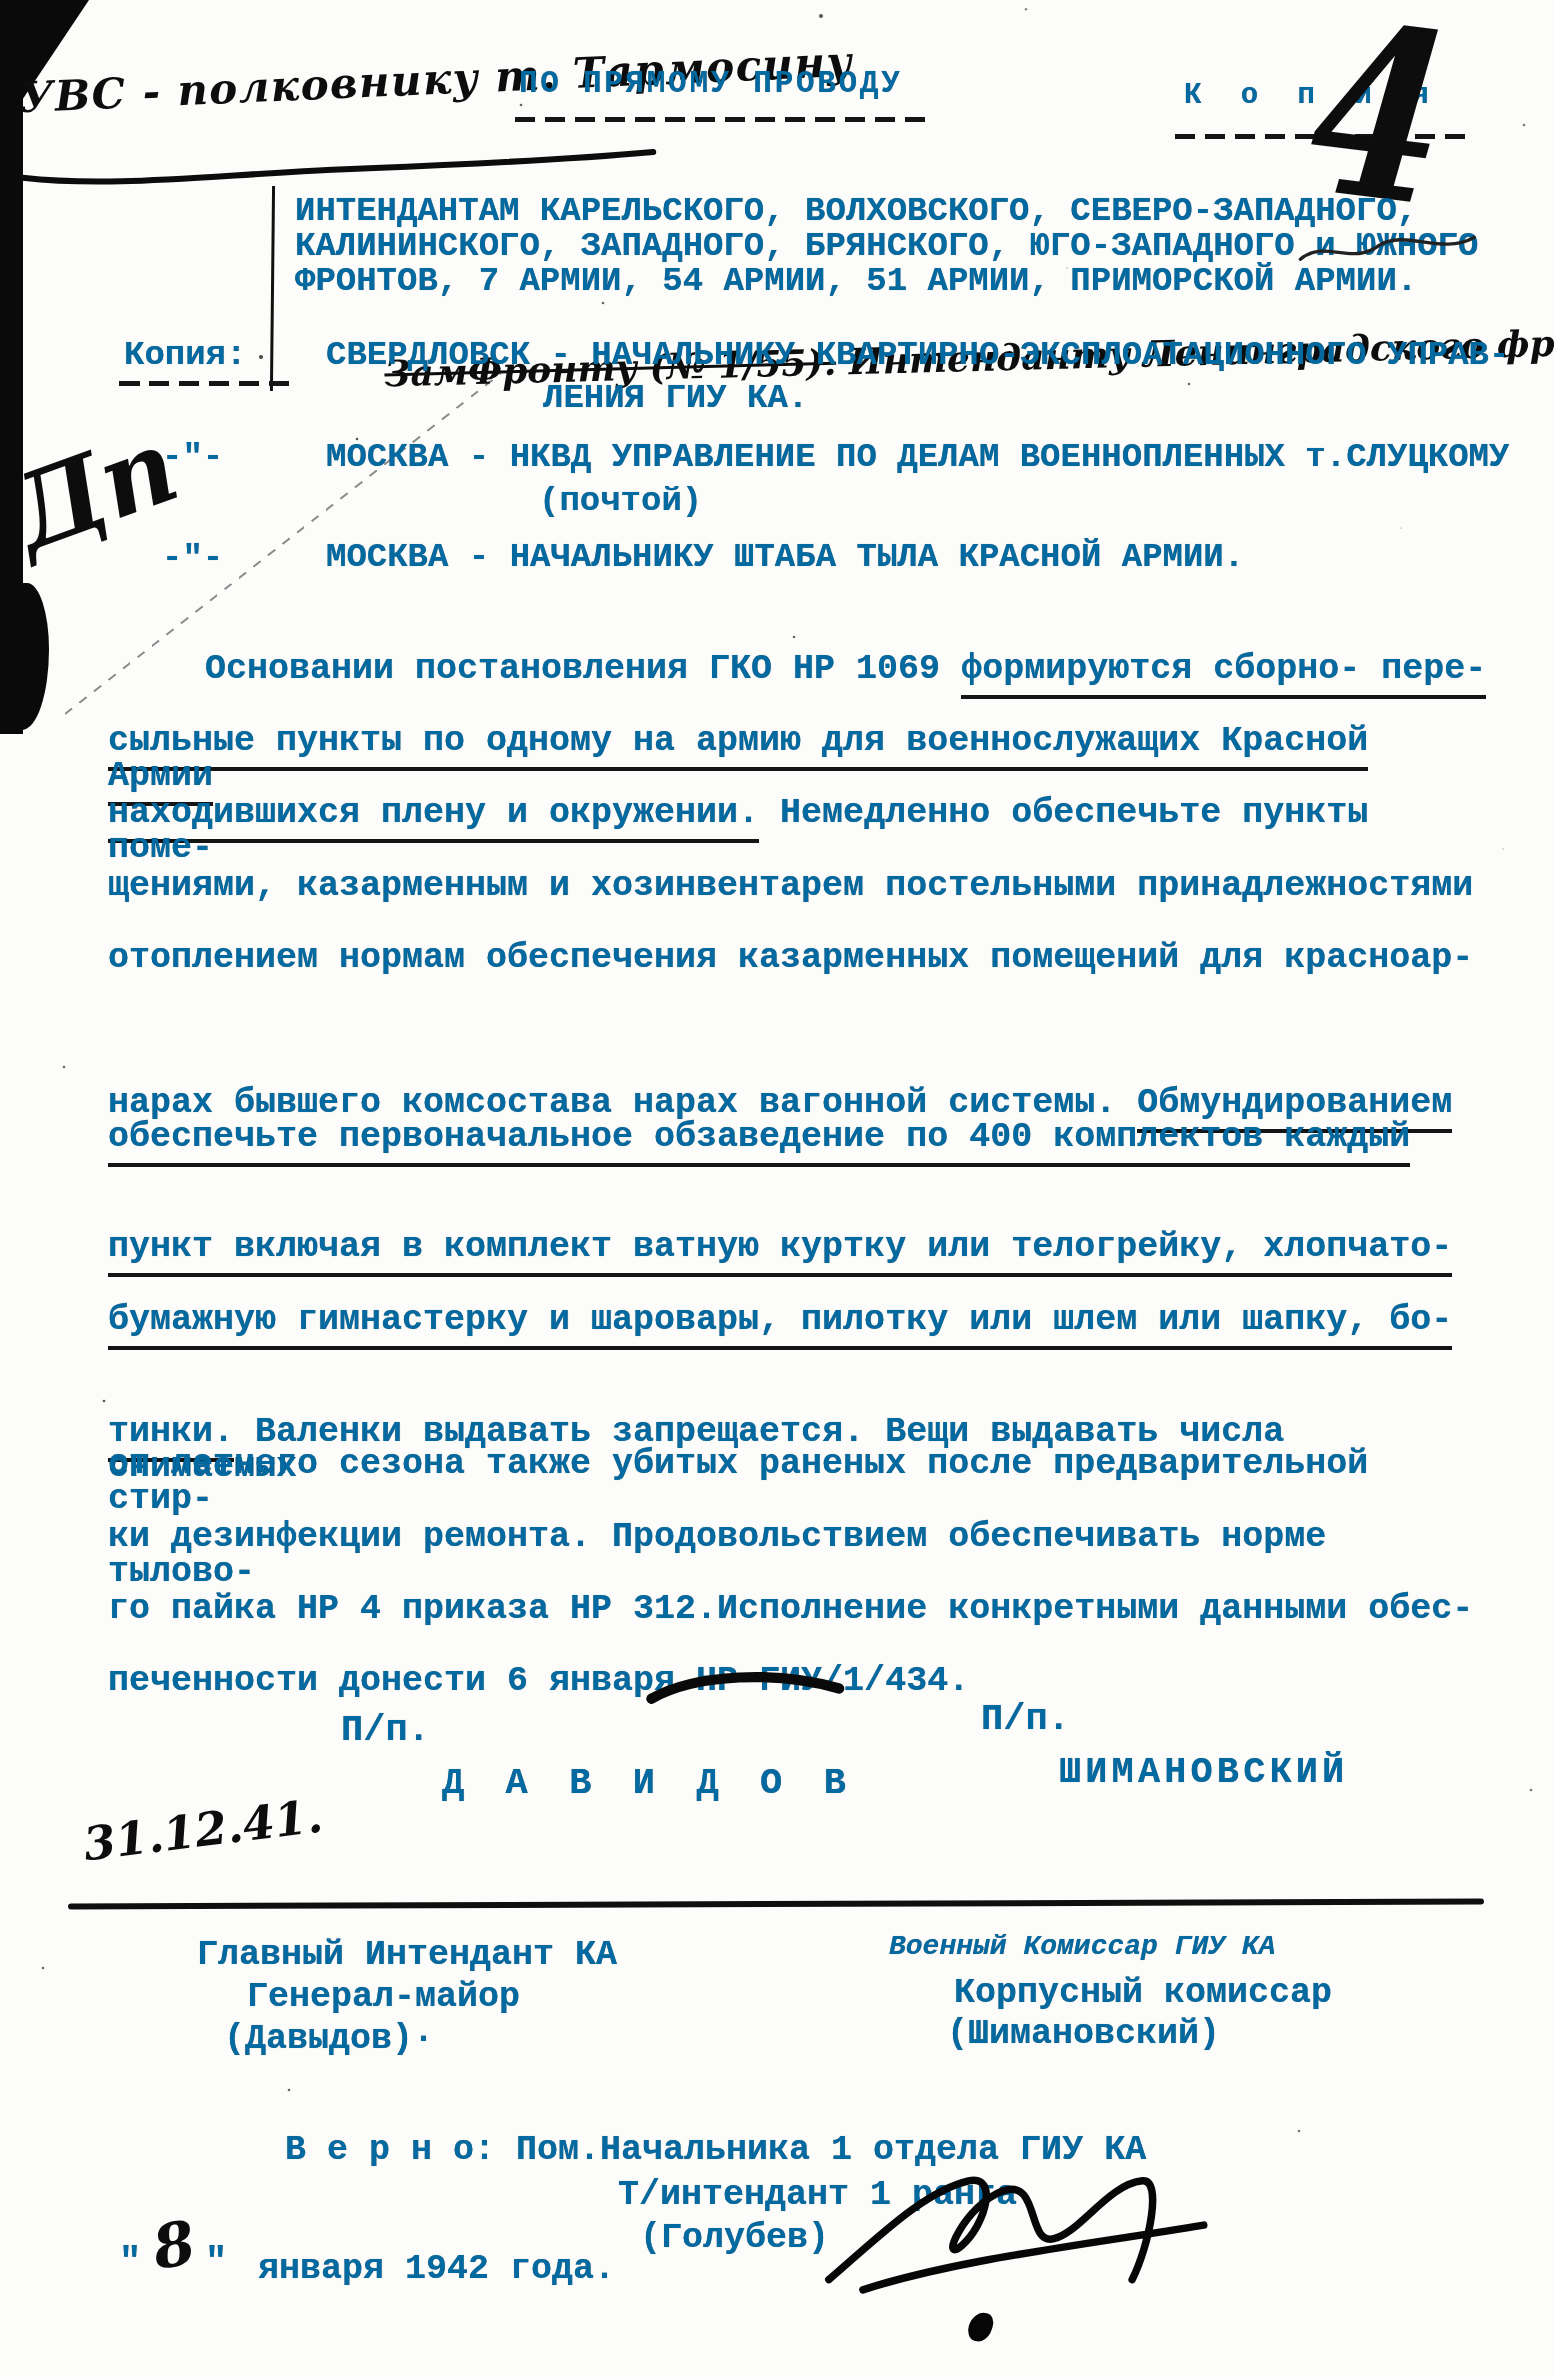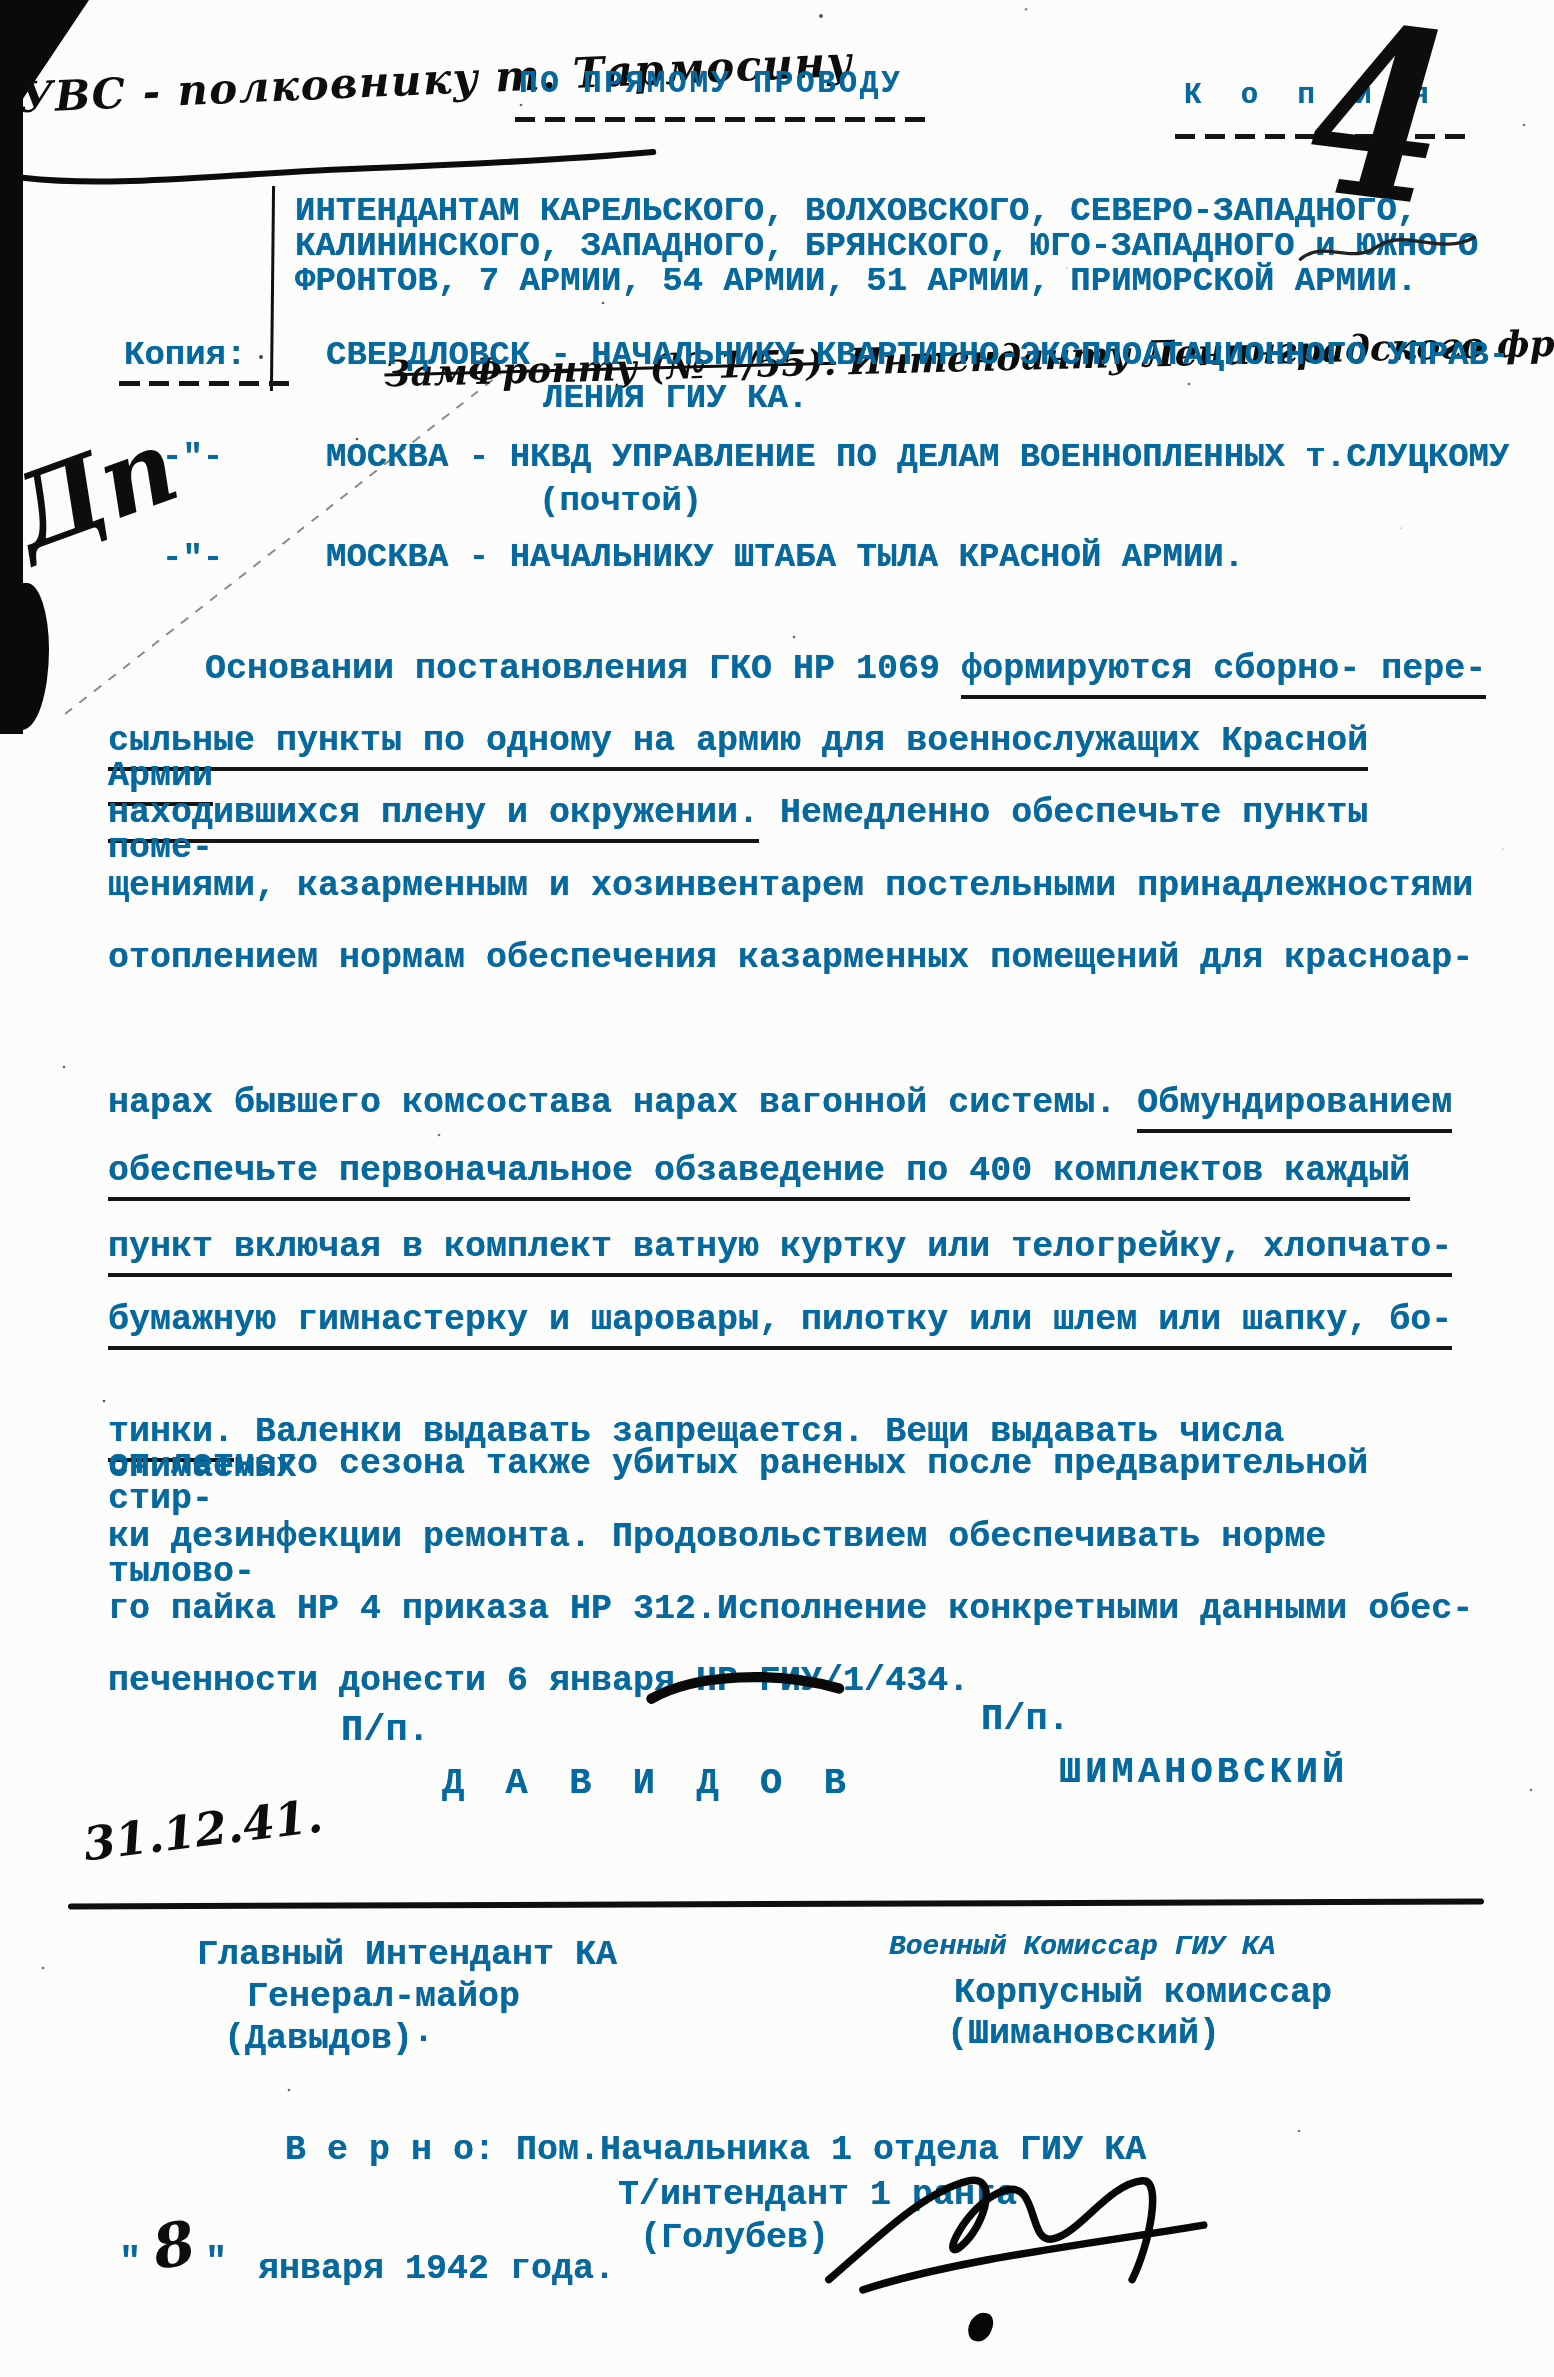--- a/index.html
+++ b/index.html
@@ -88,21 +88,21 @@
   <div class="abs typed" style="left:326px;top:538px;font-size:34px;">МОСКВА - НАЧАЛЬНИКУ ШТАБА ТЫЛА КРАСНОЙ АРМИИ.</div>
 
   <div class="abs hand" style="left:12.3px;top:429px;font-size:102px;transform:rotate(-20deg);">Дп</div>
 
   <div class="body-line typed indent" style="top:652px;"><span>Основании постановления ГКО НР 1069 </span><span class="u">формируются сборно- пере-</span></div>
   <div class="body-line typed" style="top:724px;"><span class="u">сыльные пункты по одному на армию для военнослужащих Красной Армии</span></div>
   <div class="body-line typed" style="top:796px;"><span class="u">находившихся плену и окружении.</span><span> Немедленно обеспечьте пункты поме-</span></div>
   <div class="body-line typed" style="top:869px;"><span>щениями, казарменным и хозинвентарем постельными принадлежностями</span></div>
   <div class="body-line typed" style="top:941px;"><span>отоплением нормам обеспечения казарменных помещений для красноар-</span></div>
   <div class="body-line typed" style="top:1086px;"><span>нарах бывшего комсостава нарах вагонной системы. </span><span class="u">Обмундированием</span></div>
-  <div class="body-line typed" style="top:1154px;"><span class="u">обеспечьте первоначальное обзаведение по 400 комплектов каждый</span></div>
+  <div class="body-line typed" style="top:1120px;"><span class="u">обеспечьте первоначальное обзаведение по 400 комплектов каждый</span></div>
   <div class="body-line typed" style="top:1230px;"><span class="u">пункт включая в комплект ватную куртку или телогрейку, хлопчато-</span></div>
   <div class="body-line typed" style="top:1303px;"><span class="u">бумажную гимнастерку и шаровары, пилотку или шлем или шапку, бо-</span></div>
   <div class="body-line typed" style="top:1375px;margin-top:40px;"><span class="u">тинки.</span><span> Валенки выдавать запрещается. Вещи выдавать числа снимаемых</span></div>
   <div class="body-line typed" style="top:1447px;"><span>от летнего сезона также убитых раненых после предварительной стир-</span></div>
   <div class="body-line typed" style="top:1520px;"><span>ки дезинфекции ремонта. Продовольствием обеспечивать норме тылово-</span></div>
   <div class="body-line typed" style="top:1592px;"><span>го пайка НР 4 приказа НР 312.Исполнение конкретными данными обес-</span></div>
   <div class="body-line typed" style="top:1664px;"><span>печенности донести 6 января НР ГИУ/1/434.</span></div>
 
   <svg style="left:648px;top:1668px;" width="198" height="41" viewBox="0 0 290 60">
     <path d="M5,45 C70,8 190,4 280,30" fill="none" stroke="#0a0a0a" stroke-width="15" stroke-linecap="round"></path>

